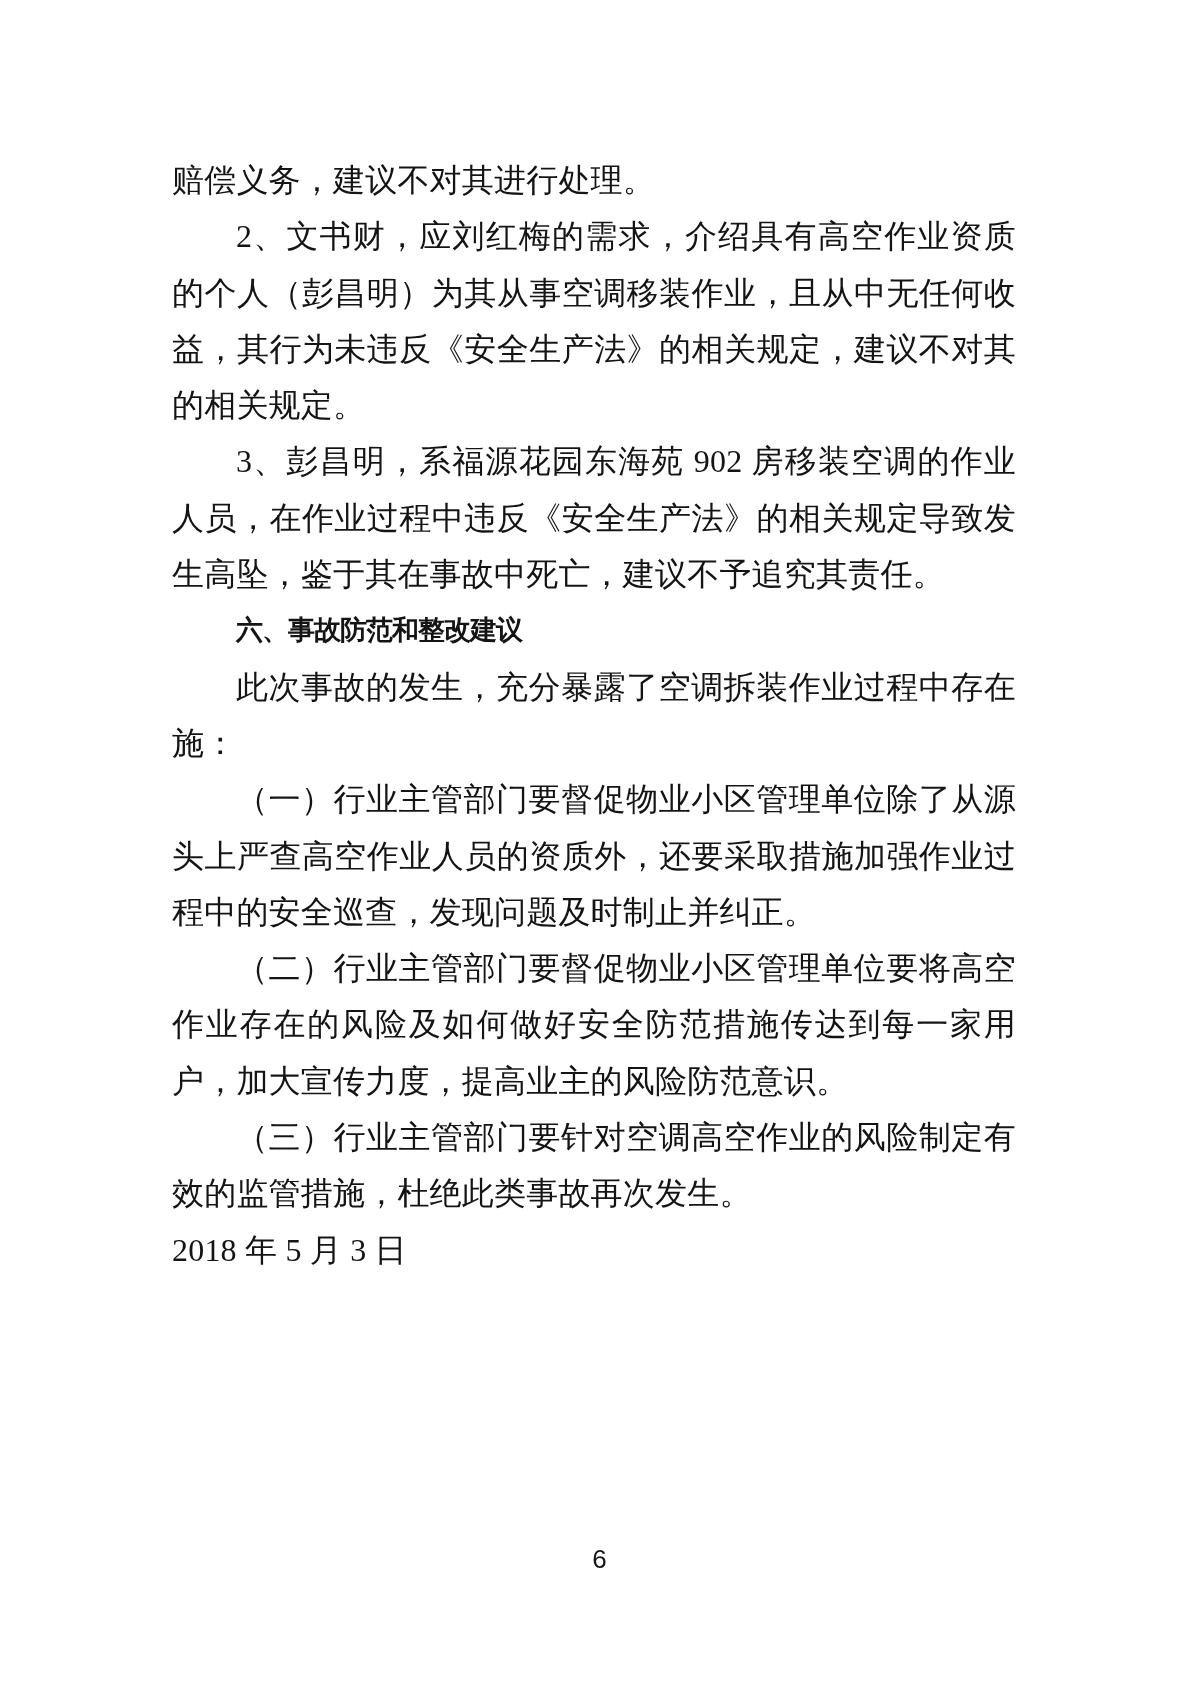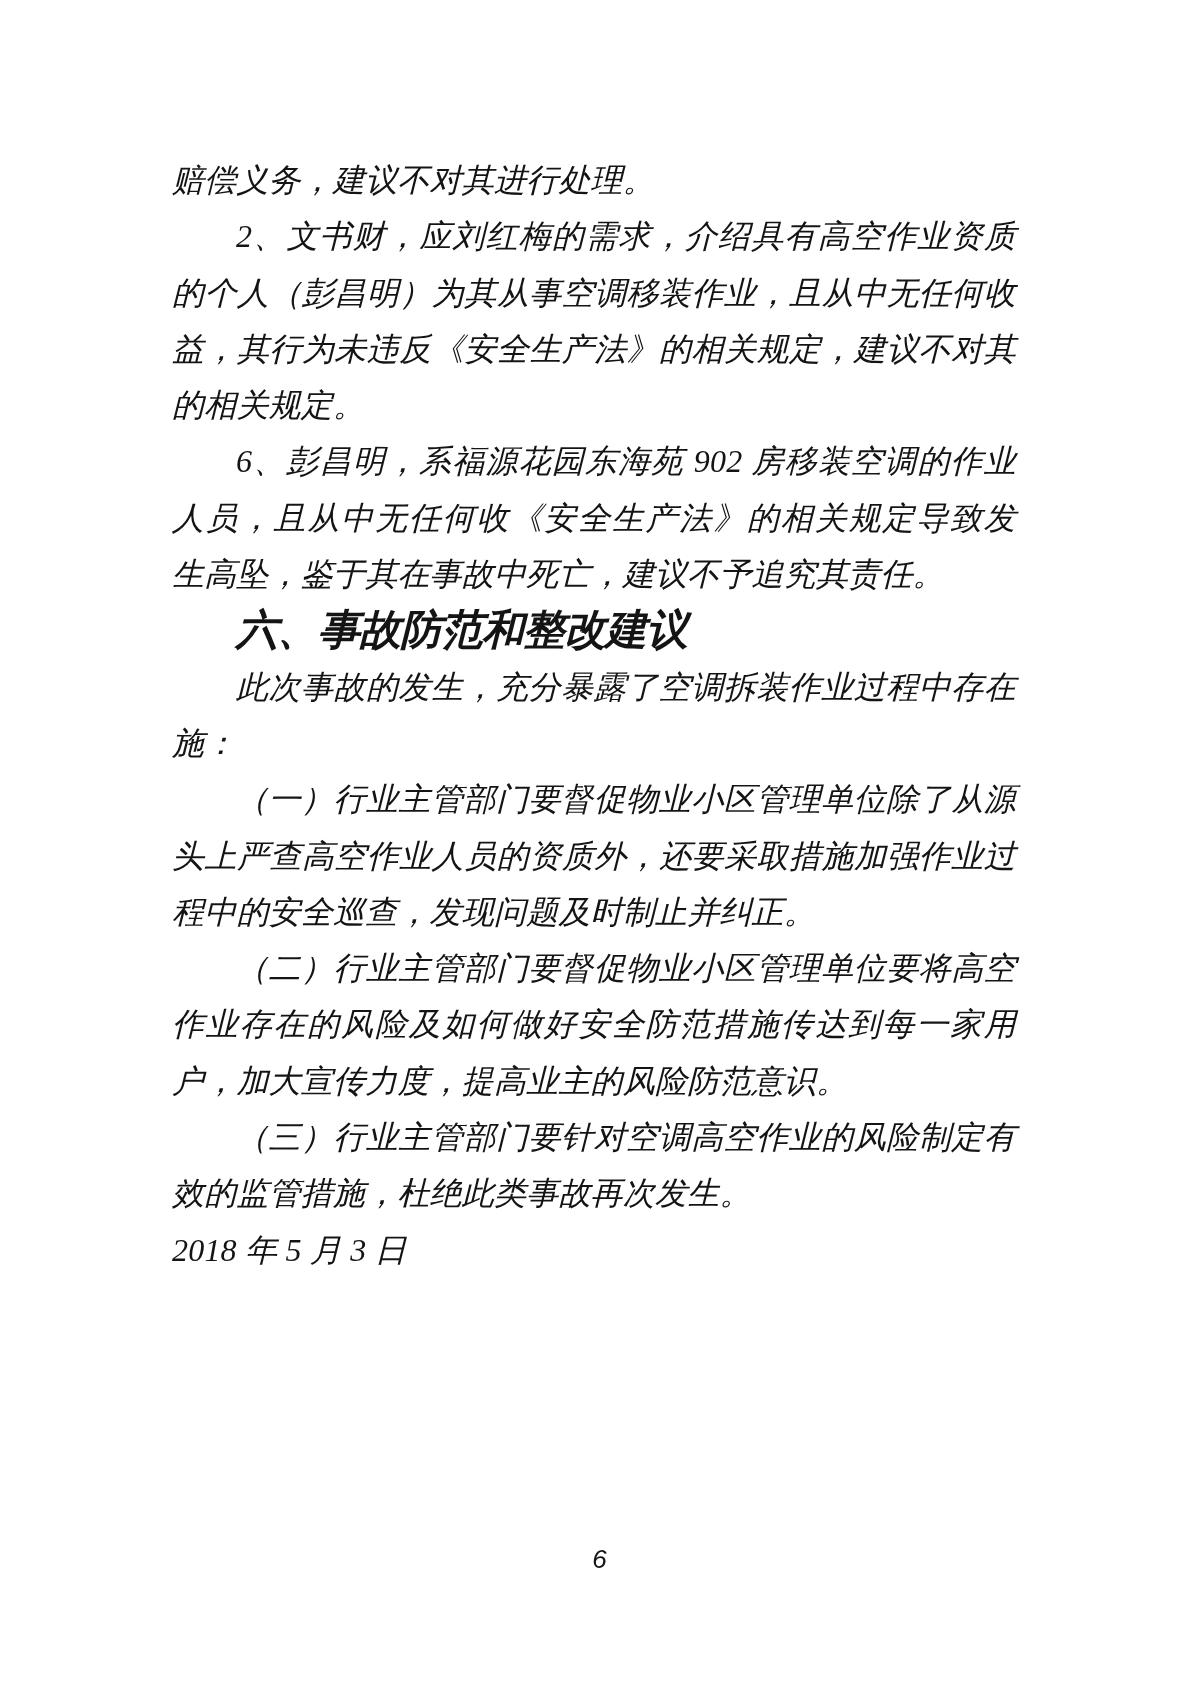--- a/index.html
+++ b/index.html
@@ -11,21 +11,20 @@
     background:var(--page-bg);
     font-family:"Liberation Serif","DejaVu Serif",serif;
     color:var(--text-color);
   }
   .page{
     position:relative;
     width:1199px;
     height:1696px;
     background:var(--page-bg);
     overflow:hidden;
-    font-style:italic;
   }
   .content{
     position:absolute;
     left:172px;
     top:152px;
     width:844px;
   }
   .line{
     height:56.3px;
     line-height:56.3px;
@@ -40,21 +39,21 @@
   }
   .line.justify-indent{
     text-align:justify;
     text-align-last:justify;
     text-justify:inter-character;
     text-indent:64px;
   }
   .line.heading{
     font-family:"Liberation Sans","DejaVu Sans",sans-serif;
     font-weight:700;
-    font-size:42px;
+    font-size:27px;
     text-indent:64px;
     letter-spacing:-1px;
   }
   .line.signature{
     text-align:right;
     padding-right:31px;
   }
   .line.date{
     text-align:left;
     padding-right:78px;
@@ -73,22 +72,22 @@
 </head>
 <body>
 
 <div class="page">
   <div class="content" id="content">
       <div class="line plain">赔偿义务，建议不对其进行处理。</div>
       <div class="line justify-indent">2、文书财，应刘红梅的需求，介绍具有高空作业资质</div>
       <div class="line justify">的个人（彭昌明）为其从事空调移装作业，且从中无任何收</div>
       <div class="line justify">益，其行为未违反《安全生产法》的相关规定，建议不对其</div>
       <div class="line plain">的相关规定。</div>
-      <div class="line justify-indent">6、彭昌明，系福源花园东海苑 902 房移装空调的作业</div>
-      <div class="line justify">人员，且从中无任何收《安全生产法》的相关规定导致发</div>
+      <div class="line justify-indent">3、彭昌明，系福源花园东海苑 902 房移装空调的作业</div>
+      <div class="line justify">人员，在作业过程中违反《安全生产法》的相关规定导致发</div>
       <div class="line plain">生高坠，鉴于其在事故中死亡，建议不予追究其责任。</div>
       <div class="line heading">六、事故防范和整改建议</div>
       <div class="line justify-indent">此次事故的发生，充分暴露了空调拆装作业过程中存在</div>
       <div class="line plain">施：</div>
       <div class="line justify-indent">（一）行业主管部门要督促物业小区管理单位除了从源</div>
       <div class="line justify">头上严查高空作业人员的资质外，还要采取措施加强作业过</div>
       <div class="line plain">程中的安全巡查，发现问题及时制止并纠正。</div>
       <div class="line justify-indent">（二）行业主管部门要督促物业小区管理单位要将高空</div>
       <div class="line justify">作业存在的风险及如何做好安全防范措施传达到每一家用</div>
       <div class="line plain">户，加大宣传力度，提高业主的风险防范意识。</div>

